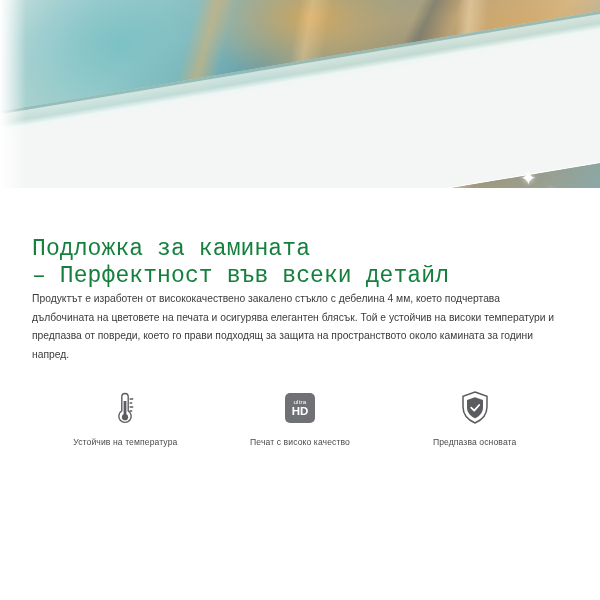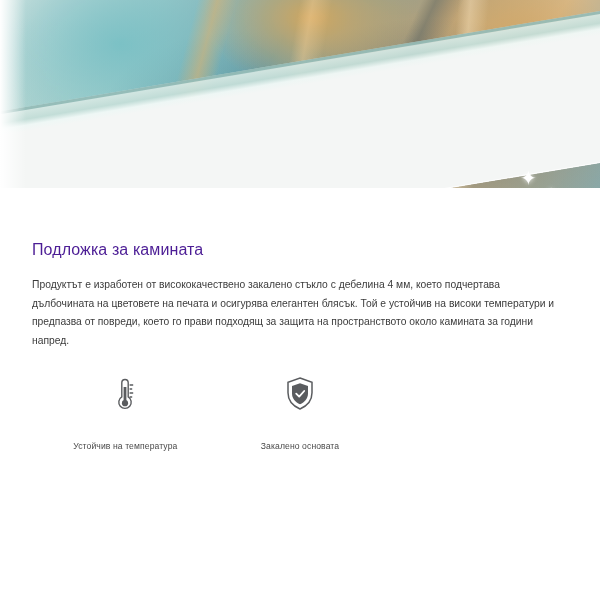--- a/index.html
+++ b/index.html
@@ -92,30 +92,29 @@
     text-shadow: 0 0 5px rgba(255,255,255,0.9);
     user-select: none;
   }
   .sparkle.s1 { left: 520px; top: 168px; font-size: 20px; }
   .sparkle.s2 { left: 546px; top: 186px; font-size: 12px; }
   .sparkle.s3 { left: 495px; top: 190px; font-size: 9px; }
 
   
   .content { padding: 14px 32px 0 32px; }
   .headline {
-    font-family: Liberation Sans, sans-serif;
-    font-size: 16px;
+    font-family: Liberation Mono, monospace;
+    font-size: 23px;
     line-height: 27px;
-    color: #4c1d95;
+    color: #15803d;
     font-weight: 400;
     letter-spacing: 0.1px;
   }
   .headline .l2 { display: block; }
   .body-copy {
-    margin-top: 13px;
     font-size: 10.3px;
     line-height: 18.5px;
     color: #3b3b3b;
     max-width: 527px;
   }
 
   
   .features {
     margin-top: 22px;
     display: grid;
@@ -129,21 +128,21 @@
     align-items: center;
     justify-content: flex-start;
   }
   .feature-icon {
     height: 44px;
     display: flex;
     align-items: center;
     justify-content: center;
   }
   .feature-label {
-    margin-top: 25px;
+    margin-top: 7px;
     font-size: 8.6px;
     color: #4a4a4a;
     text-align: center;
     letter-spacing: 0.1px;
   }
   .ultrahd {
     width: 30px; height: 30px;
     border-radius: 5px;
     background: #6f7174;
     color: #fff;
@@ -168,47 +167,57 @@
     <div class="hero-side-fade"></div>
     <div class="hero-white-bottom"></div>
     <span class="sparkle s1">✦</span>
     <span class="sparkle s2">✧</span>
     <span class="sparkle s3">✧</span>
   </div>
 
   <div class="content">
     <h1 class="headline">
       <span class="l1">Подложка за камината</span>
+      <span class="l2">– Перфектност във всеки детайл</span>
     </h1>
     <p class="body-copy">Продуктът е изработен от висококачествено закалено стъкло с дебелина 4 мм, което подчертава дълбочината на цветовете на печата и осигурява елегантен блясък. Той е устойчив на високи температури и предпазва от повреди, което го прави подходящ за защита на пространството около камината за години напред.</p>
 
     <div class="features">
 
       <div class="feature">
         <div class="feature-icon">
           <svg width="26" height="40" viewBox="0 0 26 40" fill="none" stroke="#5a5c5f" stroke-width="1.4">
             <path d="M13 5.5a3.2 3.2 0 0 1 3.2 3.2v14.2a6.2 6.2 0 1 1-6.4 0V8.7A3.2 3.2 0 0 1 13 5.5z"></path>
             <circle cx="13" cy="29.2" r="3.1" fill="#5a5c5f" stroke="none"></circle>
             <rect x="11.6" y="13" width="2.8" height="15" fill="#5a5c5f" stroke="none"></rect>
             <path d="M17.6 11h3.6M17.6 15h2.6M17.6 19h3.6M17.6 23h2.6"></path>
           </svg>
         </div>
         <div class="feature-label">Устойчив на температура</div>
       </div>
 
+      <div class="feature">
+        <div class="feature-icon">
+          <div class="ultrahd">
+            <span class="u1">ultra</span>
+            <span class="u2">HD</span>
+          </div>
+        </div>
+        <div class="feature-label">Печат с високо качество</div>
+      </div>
 
       <div class="feature">
         <div class="feature-icon">
           <svg width="34" height="38" viewBox="0 0 34 38">
             <path d="M17 3l12 4.2v10.6c0 7.6-5 13.2-12 16.2-7-3-12-8.6-12-16.2V7.2L17 3z" fill="none" stroke="#5a5c5f" stroke-width="1.5"></path>
             <path d="M17 8.2l8 2.8v7.2c0 5.2-3.4 9-8 11-4.6-2-8-5.8-8-11V11l8-2.8z" fill="#5a5c5f"></path>
             <path d="M13.2 18.6l3 3 5-5.6" fill="none" stroke="#ffffff" stroke-width="1.8" stroke-linecap="round" stroke-linejoin="round"></path>
           </svg>
         </div>
-        <div class="feature-label">Закалено основата</div>
+        <div class="feature-label">Предпазва основата</div>
       </div>
 
 
 
 
     </div>
   </div>
 </div>
 
 </body></html>

